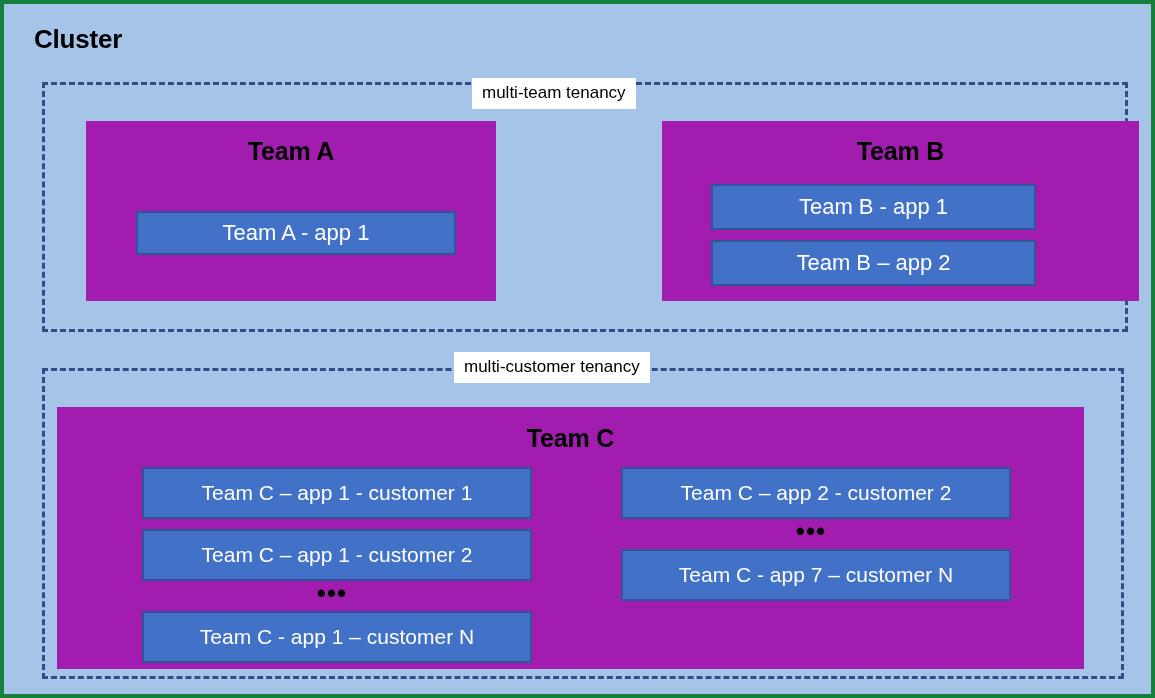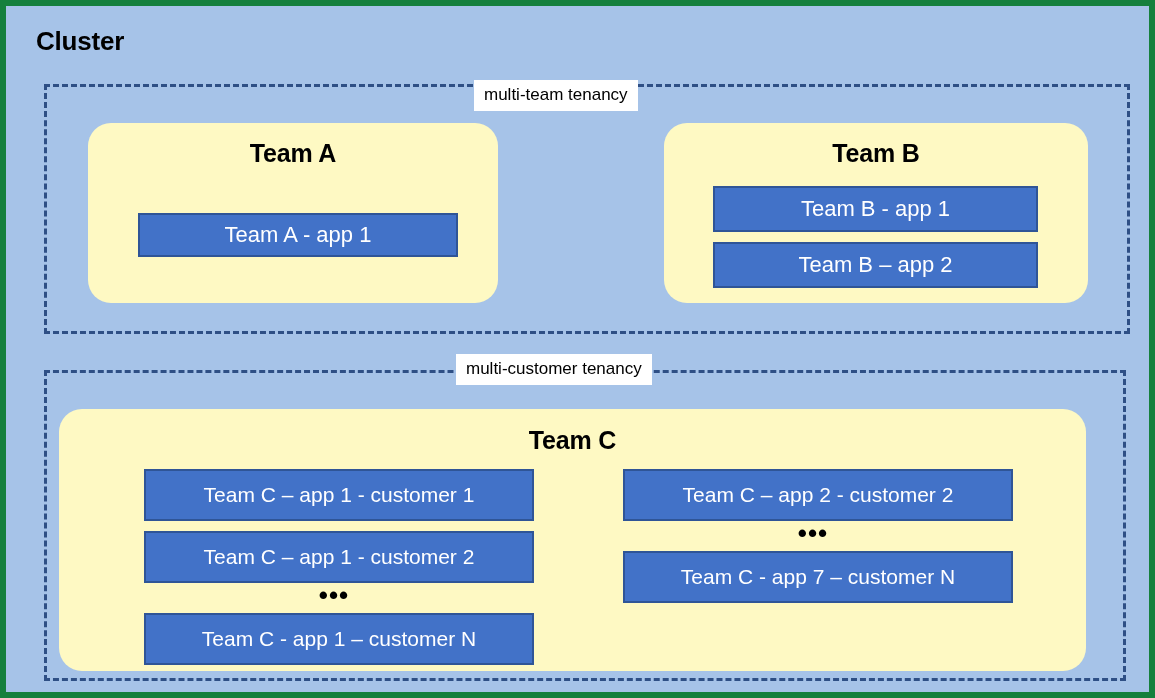--- a/index.html
+++ b/index.html
@@ -10,21 +10,21 @@
   body {
     font-family: "Liberation Sans", sans-serif;
   }
 
   #canvas {
     position: relative;
     width: 1155px;
     height: 698px;
     background: #A6C3E8;
     box-sizing: border-box;
-    border: 6px solid #15803d;
+    border: 4px solid #15803d;
     overflow: hidden;
   }
 
   
   .cluster-title {
     position: absolute;
     left: 30px;
     top: 20px;
     font-size: 26px;
     font-weight: bold;
@@ -67,34 +67,33 @@
     top: 74px;
   }
   #label-multi-customer {
     left: 450px;
     top: 348px;
   }
 
   
   .team-panel {
     position: absolute;
-    background: #fef9c3;
-    box-sizing: border-box;
-    border-radius: 23px;
+    background: #a21caf;
+    box-sizing: border-box;
   }
   #team-a-panel {
     left: 82px;
     top: 117px;
     width: 410px;
     height: 180px;
   }
   #team-b-panel {
     left: 658px;
     top: 117px;
-    width: 424px;
+    width: 477px;
     height: 180px;
   }
   #team-c-panel {
     left: 53px;
     top: 403px;
     width: 1027px;
     height: 262px;
   }
 
   .team-title {

